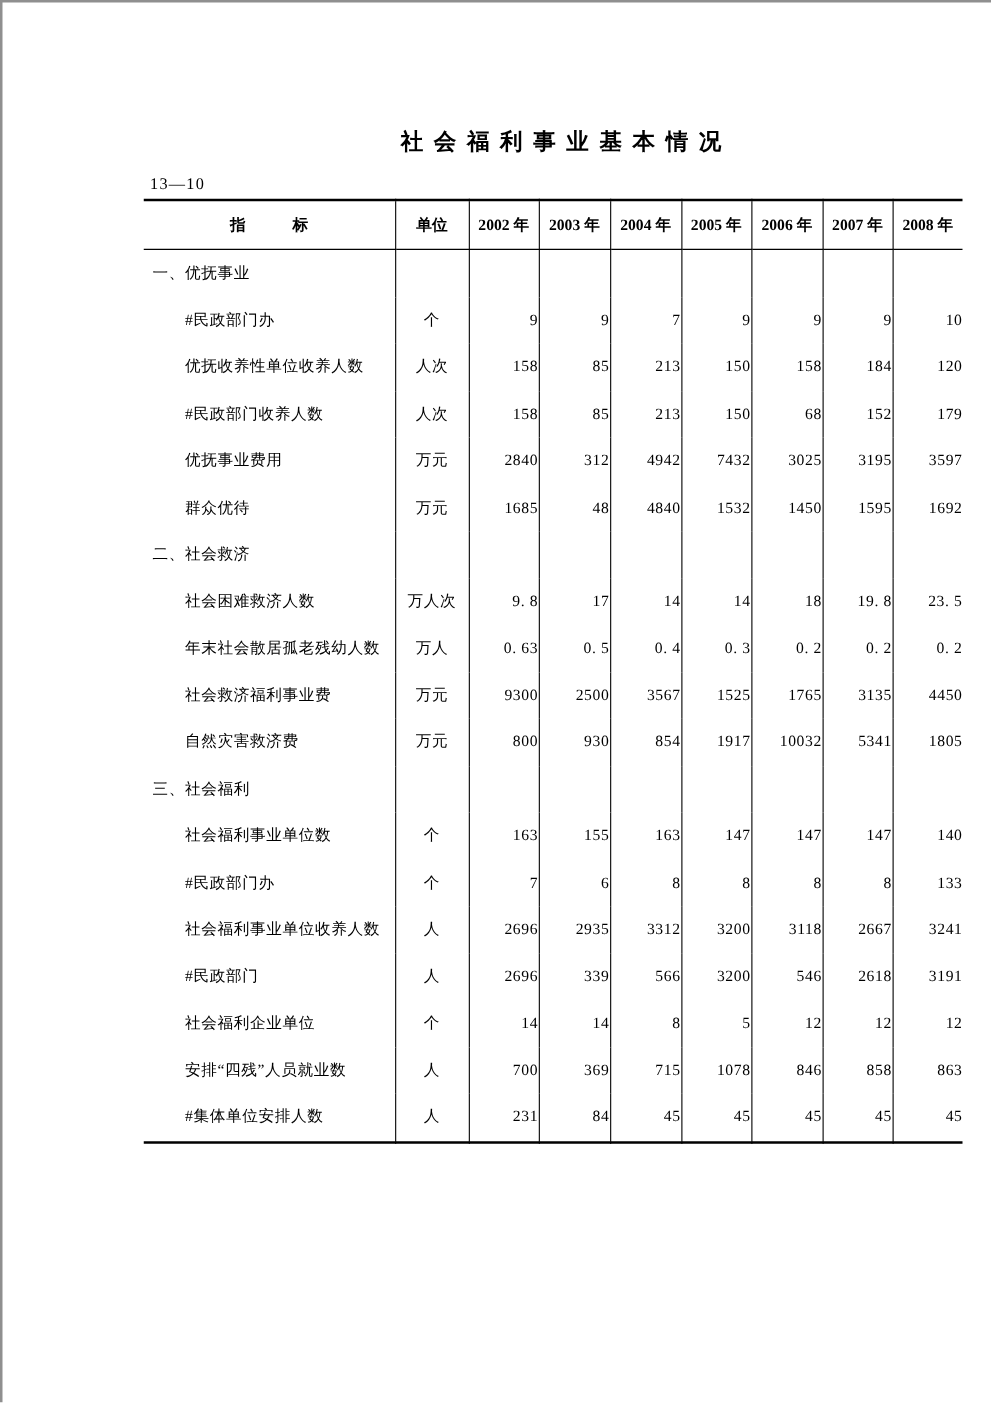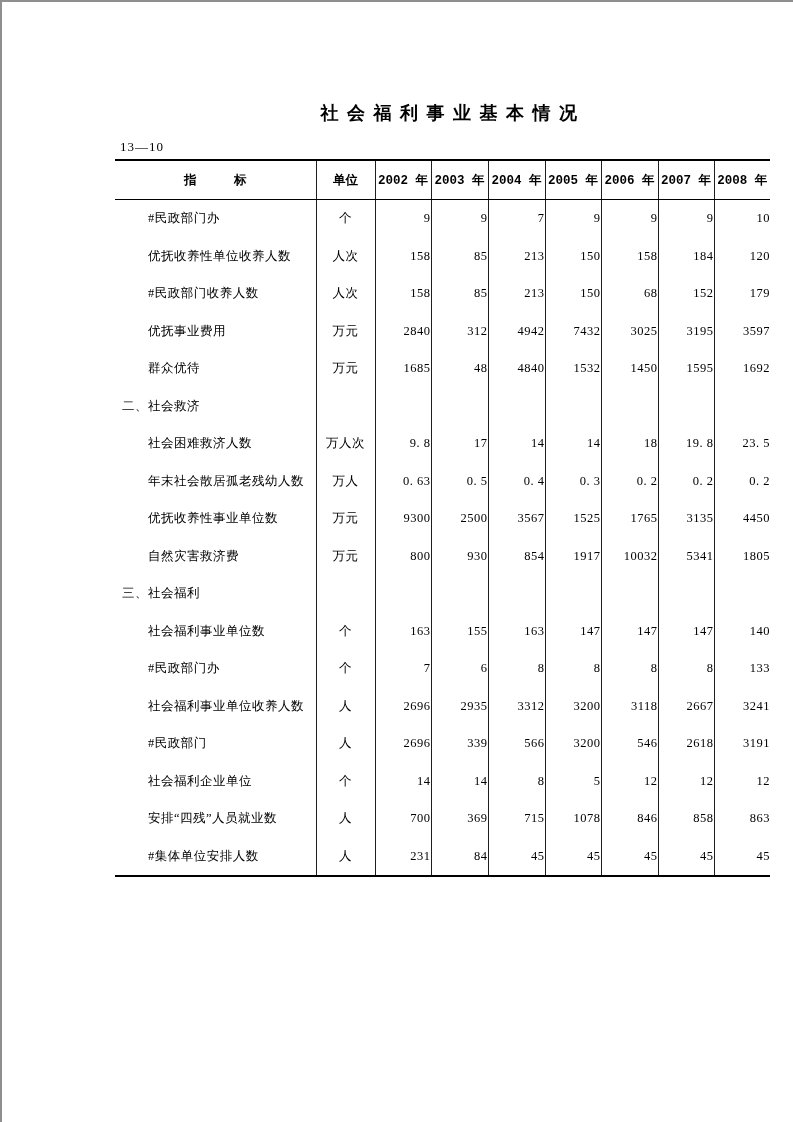--- a/index.html
+++ b/index.html
@@ -57,21 +57,21 @@
     overflow: hidden;
     white-space: nowrap;
     padding: 0;
   }
   table.stat th:last-child, table.stat td:last-child {
     border-right: none;
   }
   table.stat thead th {
     height: 38px;
     border-bottom: 1.5px solid #000000;
-    font-family: Liberation Mono, monospace;
+    font-family: Liberation Serif, serif;
     font-weight: bold;
     font-size: 12.5px;
     text-align: center;
   }
   table.stat tbody td {
     height: 37.5px;
     font-size: 12.5px;
     letter-spacing: 0.5px;
   }
   td.c-label { text-align: left; }
@@ -109,20 +109,31 @@
         <th>2003 年</th>
         <th>2004 年</th>
         <th>2005 年</th>
         <th>2006 年</th>
         <th>2007 年</th>
         <th>2008 年</th>
       </tr>
     </thead>
     <tbody>
         <tr>
+          <td class="c-label section">一、优抚事业</td>
+          <td class="c-unit"></td>
+          <td class="c-num"></td>
+          <td class="c-num"></td>
+          <td class="c-num"></td>
+          <td class="c-num"></td>
+          <td class="c-num"></td>
+          <td class="c-num"></td>
+          <td class="c-num"></td>
+        </tr>
+        <tr>
           <td class="c-label item">#民政部门办</td>
           <td class="c-unit">个</td>
           <td class="c-num">9</td>
           <td class="c-num">9</td>
           <td class="c-num">7</td>
           <td class="c-num">9</td>
           <td class="c-num">9</td>
           <td class="c-num">9</td>
           <td class="c-num">10</td>
         </tr>
@@ -197,21 +208,21 @@
           <td class="c-unit">万人</td>
           <td class="c-num">0. 63</td>
           <td class="c-num">0. 5</td>
           <td class="c-num">0. 4</td>
           <td class="c-num">0. 3</td>
           <td class="c-num">0. 2</td>
           <td class="c-num">0. 2</td>
           <td class="c-num">0. 2</td>
         </tr>
         <tr>
-          <td class="c-label item">优抚收养性事业单位数</td>
+          <td class="c-label item">社会救济福利事业费</td>
           <td class="c-unit">万元</td>
           <td class="c-num">9300</td>
           <td class="c-num">2500</td>
           <td class="c-num">3567</td>
           <td class="c-num">1525</td>
           <td class="c-num">1765</td>
           <td class="c-num">3135</td>
           <td class="c-num">4450</td>
         </tr>
         <tr>

